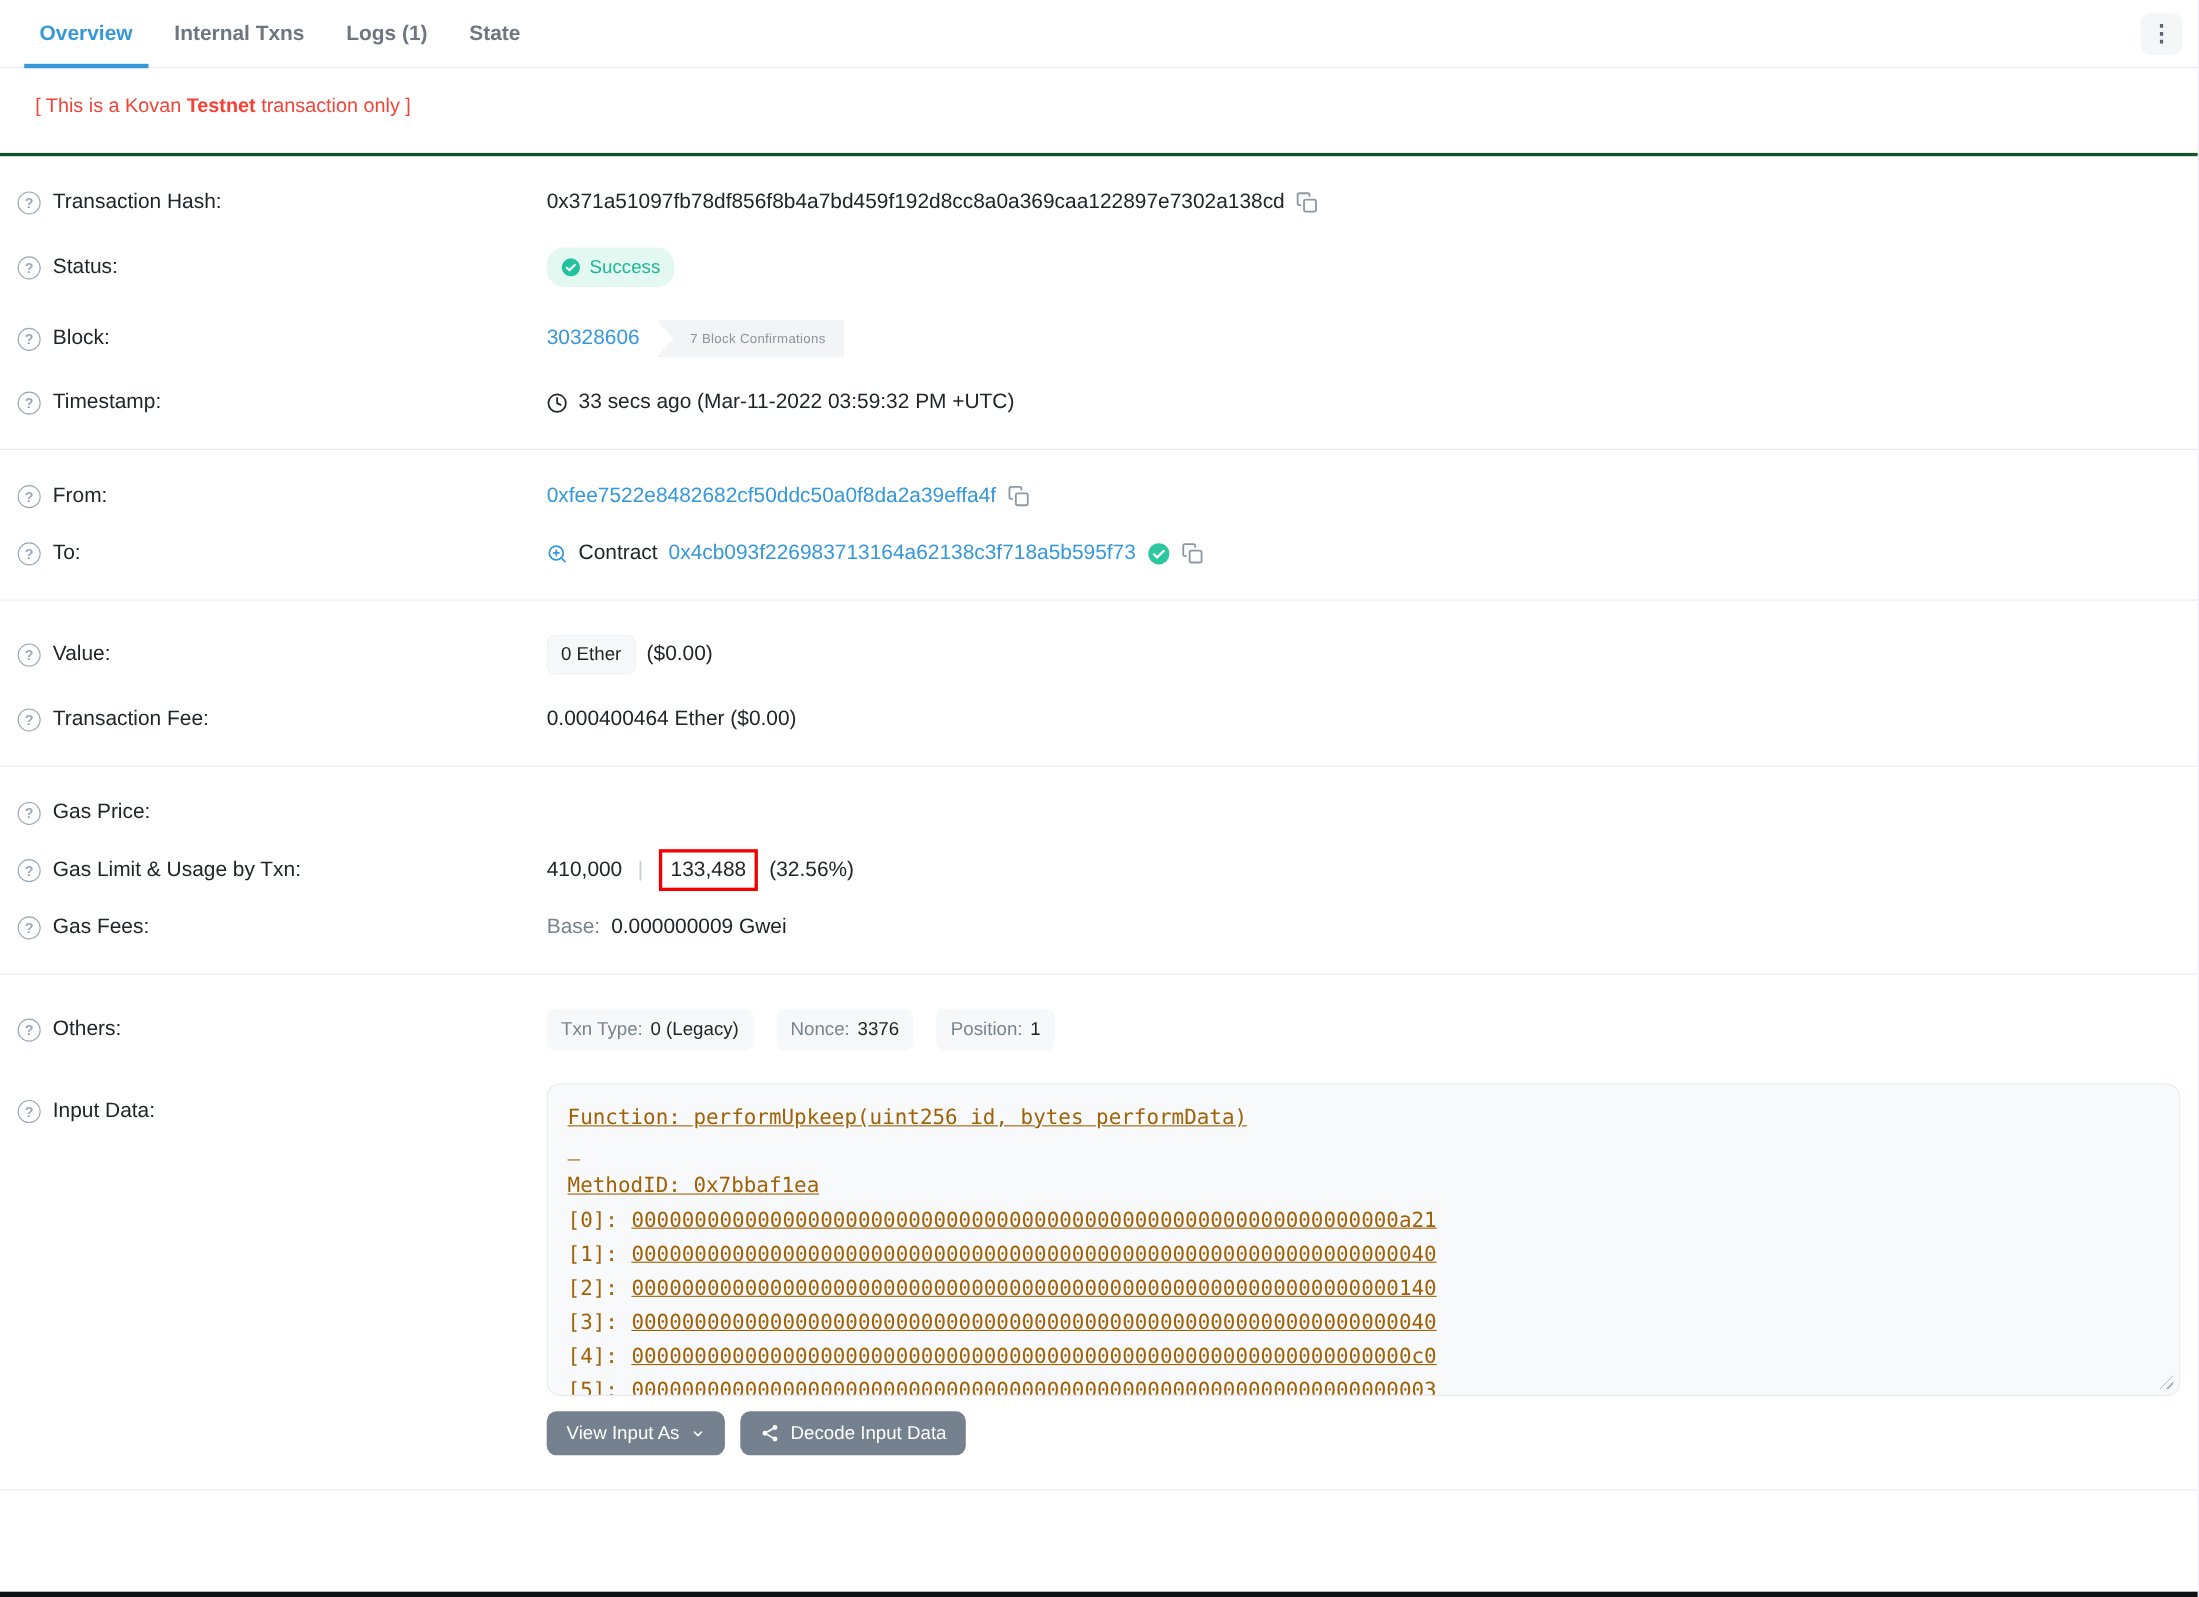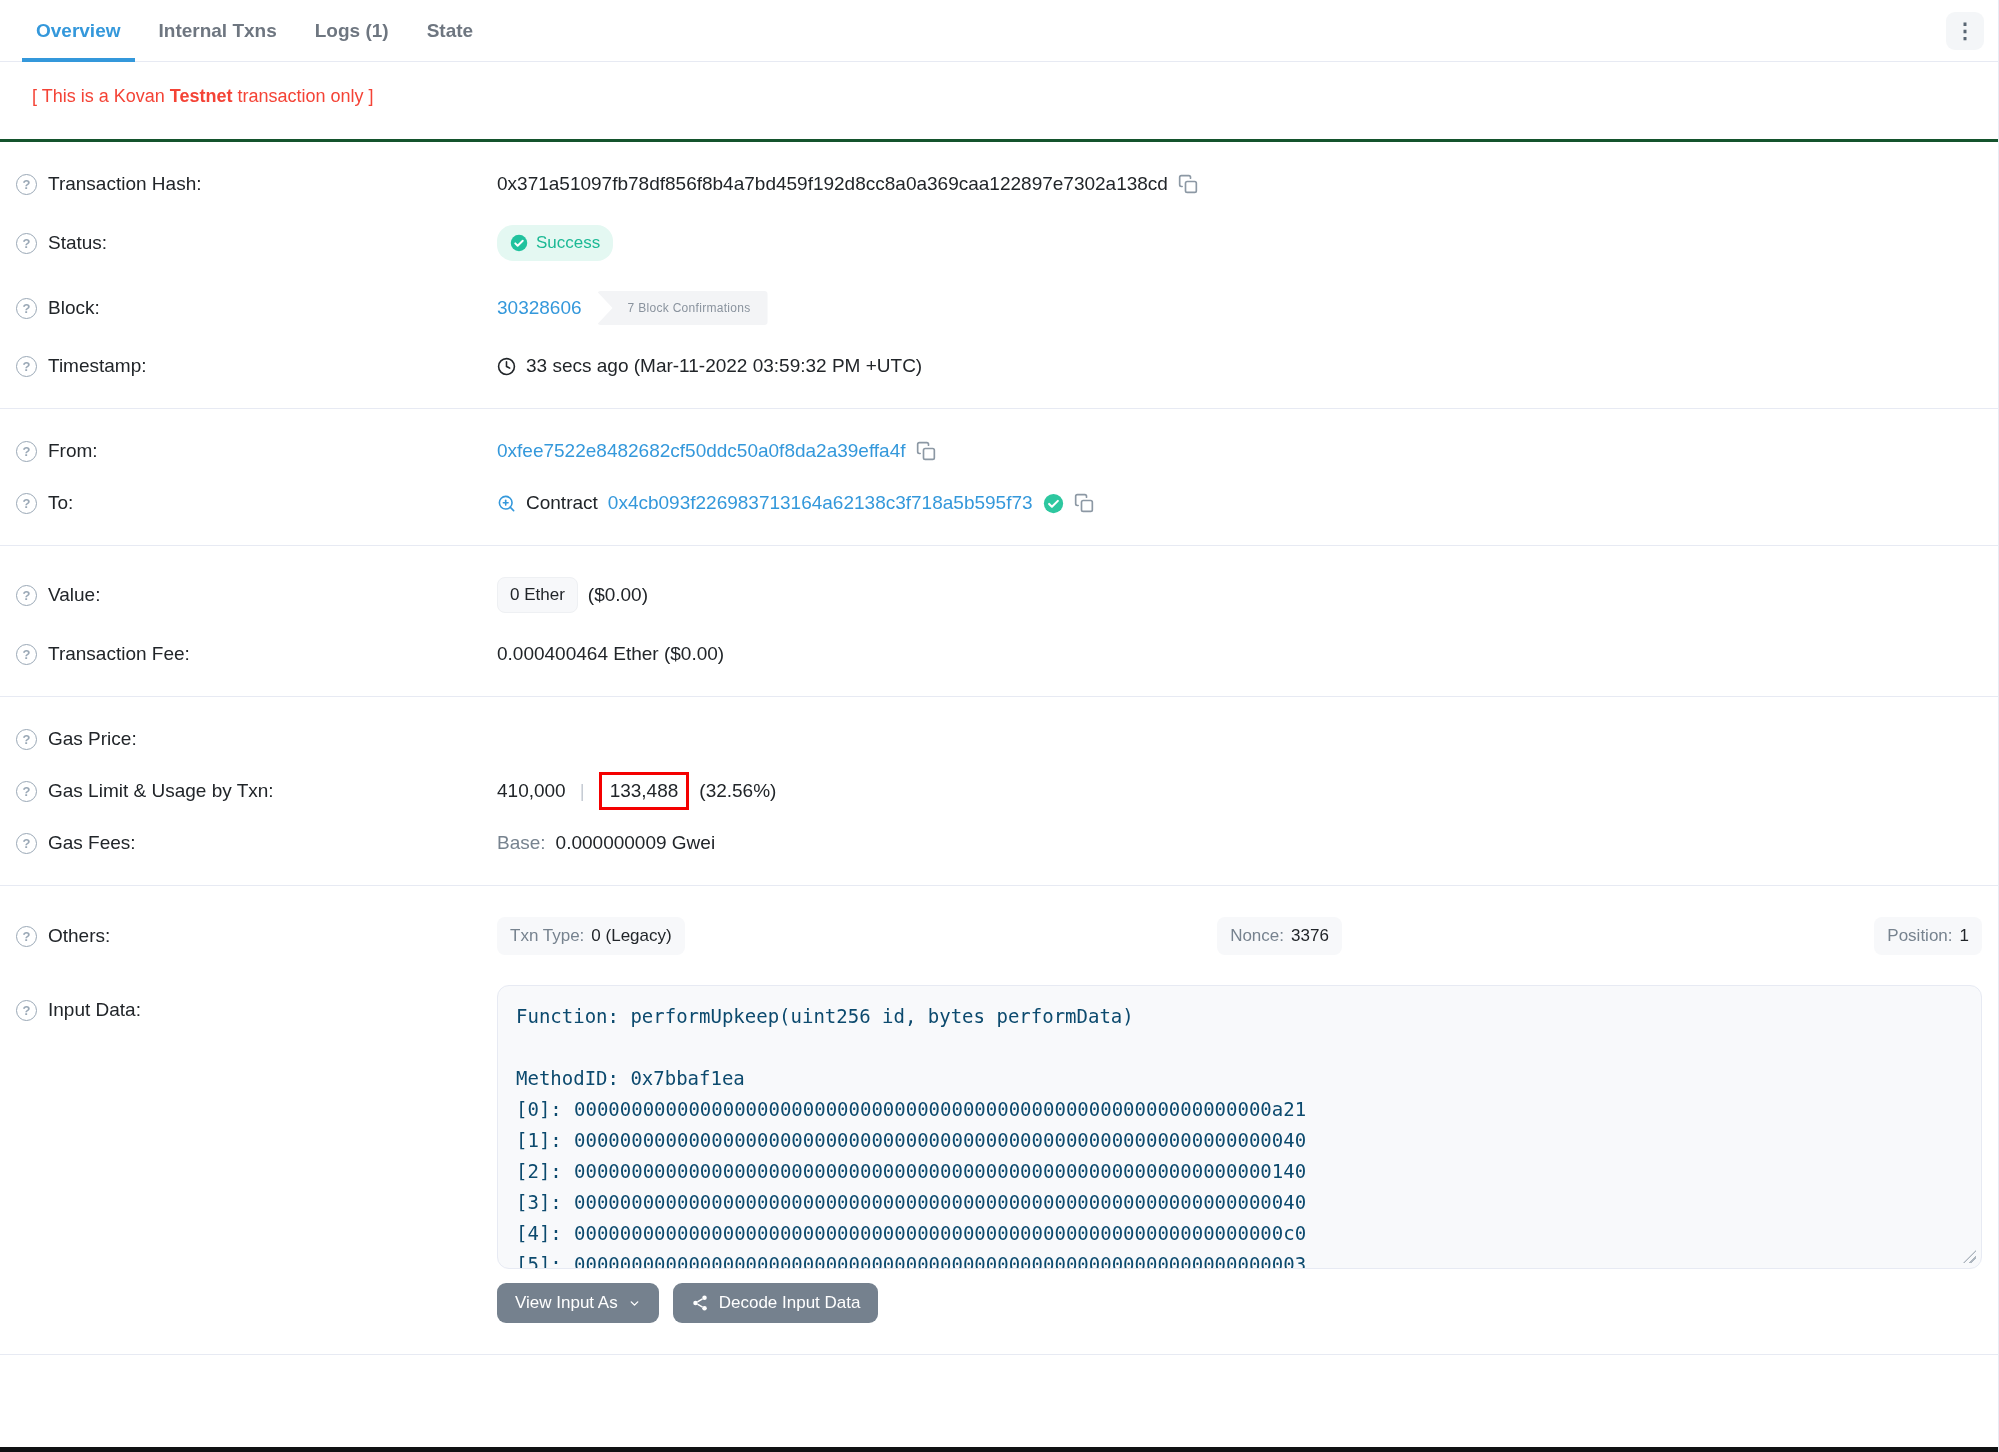--- a/index.html
+++ b/index.html
@@ -53,21 +53,21 @@
   .badge-kv .v { color:#212529; }
 
   .sep { color:#c6ccd4; padding:0 4px; }
   .redbox { border:3px solid #f40000; padding:5px 8px; margin:-9px 0; display:inline-block; }
   .graybase { color:#77838f; }
 
   
   .inputbox { position:relative; width:100%; height:284px; background:#f8f9fb;
               border:1px solid #e7eaf3; border-radius:12px; padding:15px 18px;
               font-family:"DejaVu Sans Mono","Liberation Mono",monospace; font-size:19px;
-              line-height:31px; color:#0c4a6e; overflow:hidden; }
+              line-height:31px; color:#a16207; overflow:hidden;text-decoration:underline; }
   .iline { white-space:nowrap; }
   .idx { display:inline-block; width:58px; }
   .resize-handle { position:absolute; right:5px; bottom:5px; width:13px; height:13px;
                    background:repeating-linear-gradient(135deg, transparent 0 3px, #aeb6bf 3px 5px);
                    clip-path:polygon(100% 0,100% 100%,0 100%); cursor:nwse-resize; }
 
   .btnrow { display:flex; gap:14px; margin-top:14px; }
   .btn { background:#75818e; color:#fff; border:none; border-radius:9px; height:40px;
          padding:0 18px; font-size:17px; font-family:inherit; display:flex; align-items:center;
          gap:10px; cursor:pointer; }
@@ -252,21 +252,21 @@
       </div>
     </div>
   </div>
 
   <div class="section">
     <div class="row">
       <div class="row-label">
         <span class="qicon">?</span>
         <span>Others:</span>
       </div>
-      <div class="row-value" style="gap:9px;justify-content:space-between;">
+      <div class="row-value" style="gap:21px;">
         <span class="badge-kv">
           <span class="k">Txn Type:</span>
           <span class="v">0 (Legacy)</span>
         </span>
         <span class="badge-kv">
           <span class="k">Nonce:</span>
           <span class="v">3376</span>
         </span>
         <span class="badge-kv">
           <span class="k">Position:</span>

